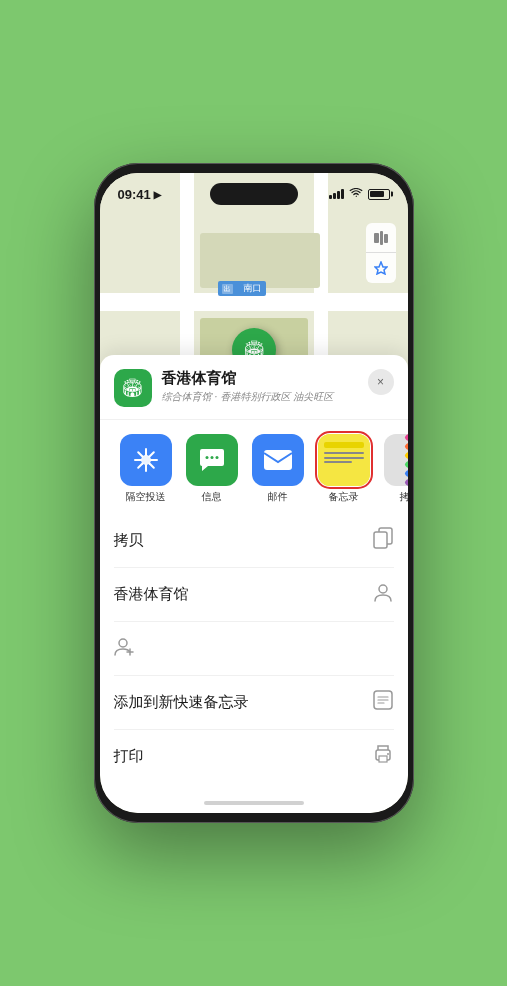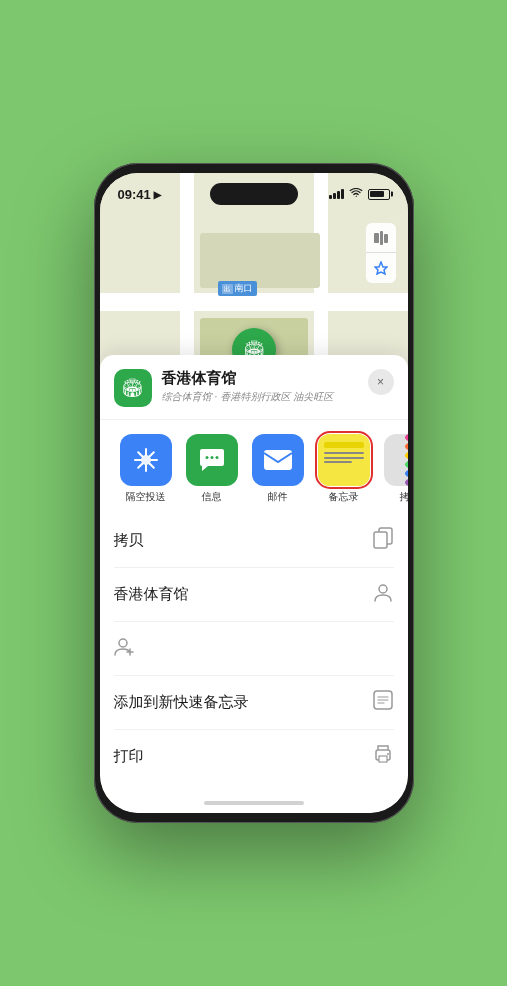--- a/index.html
+++ b/index.html
@@ -217,21 +217,21 @@
       position: absolute;
       top: 108px;
       left: 118px;
       background: #4a90d9;
       color: white;
       font-size: 9px;
       padding: 1px 4px;
       border-radius: 2px;
       display: flex;
       align-items: center;
-      gap: 2px;
+      gap: 11px;
     }
     .map-label-prefix {
       background: rgba(255,255,255,0.3);
       padding: 0 2px;
       border-radius: 1px;
       font-size: 7px;
     }
 
     
     .map-controls {

